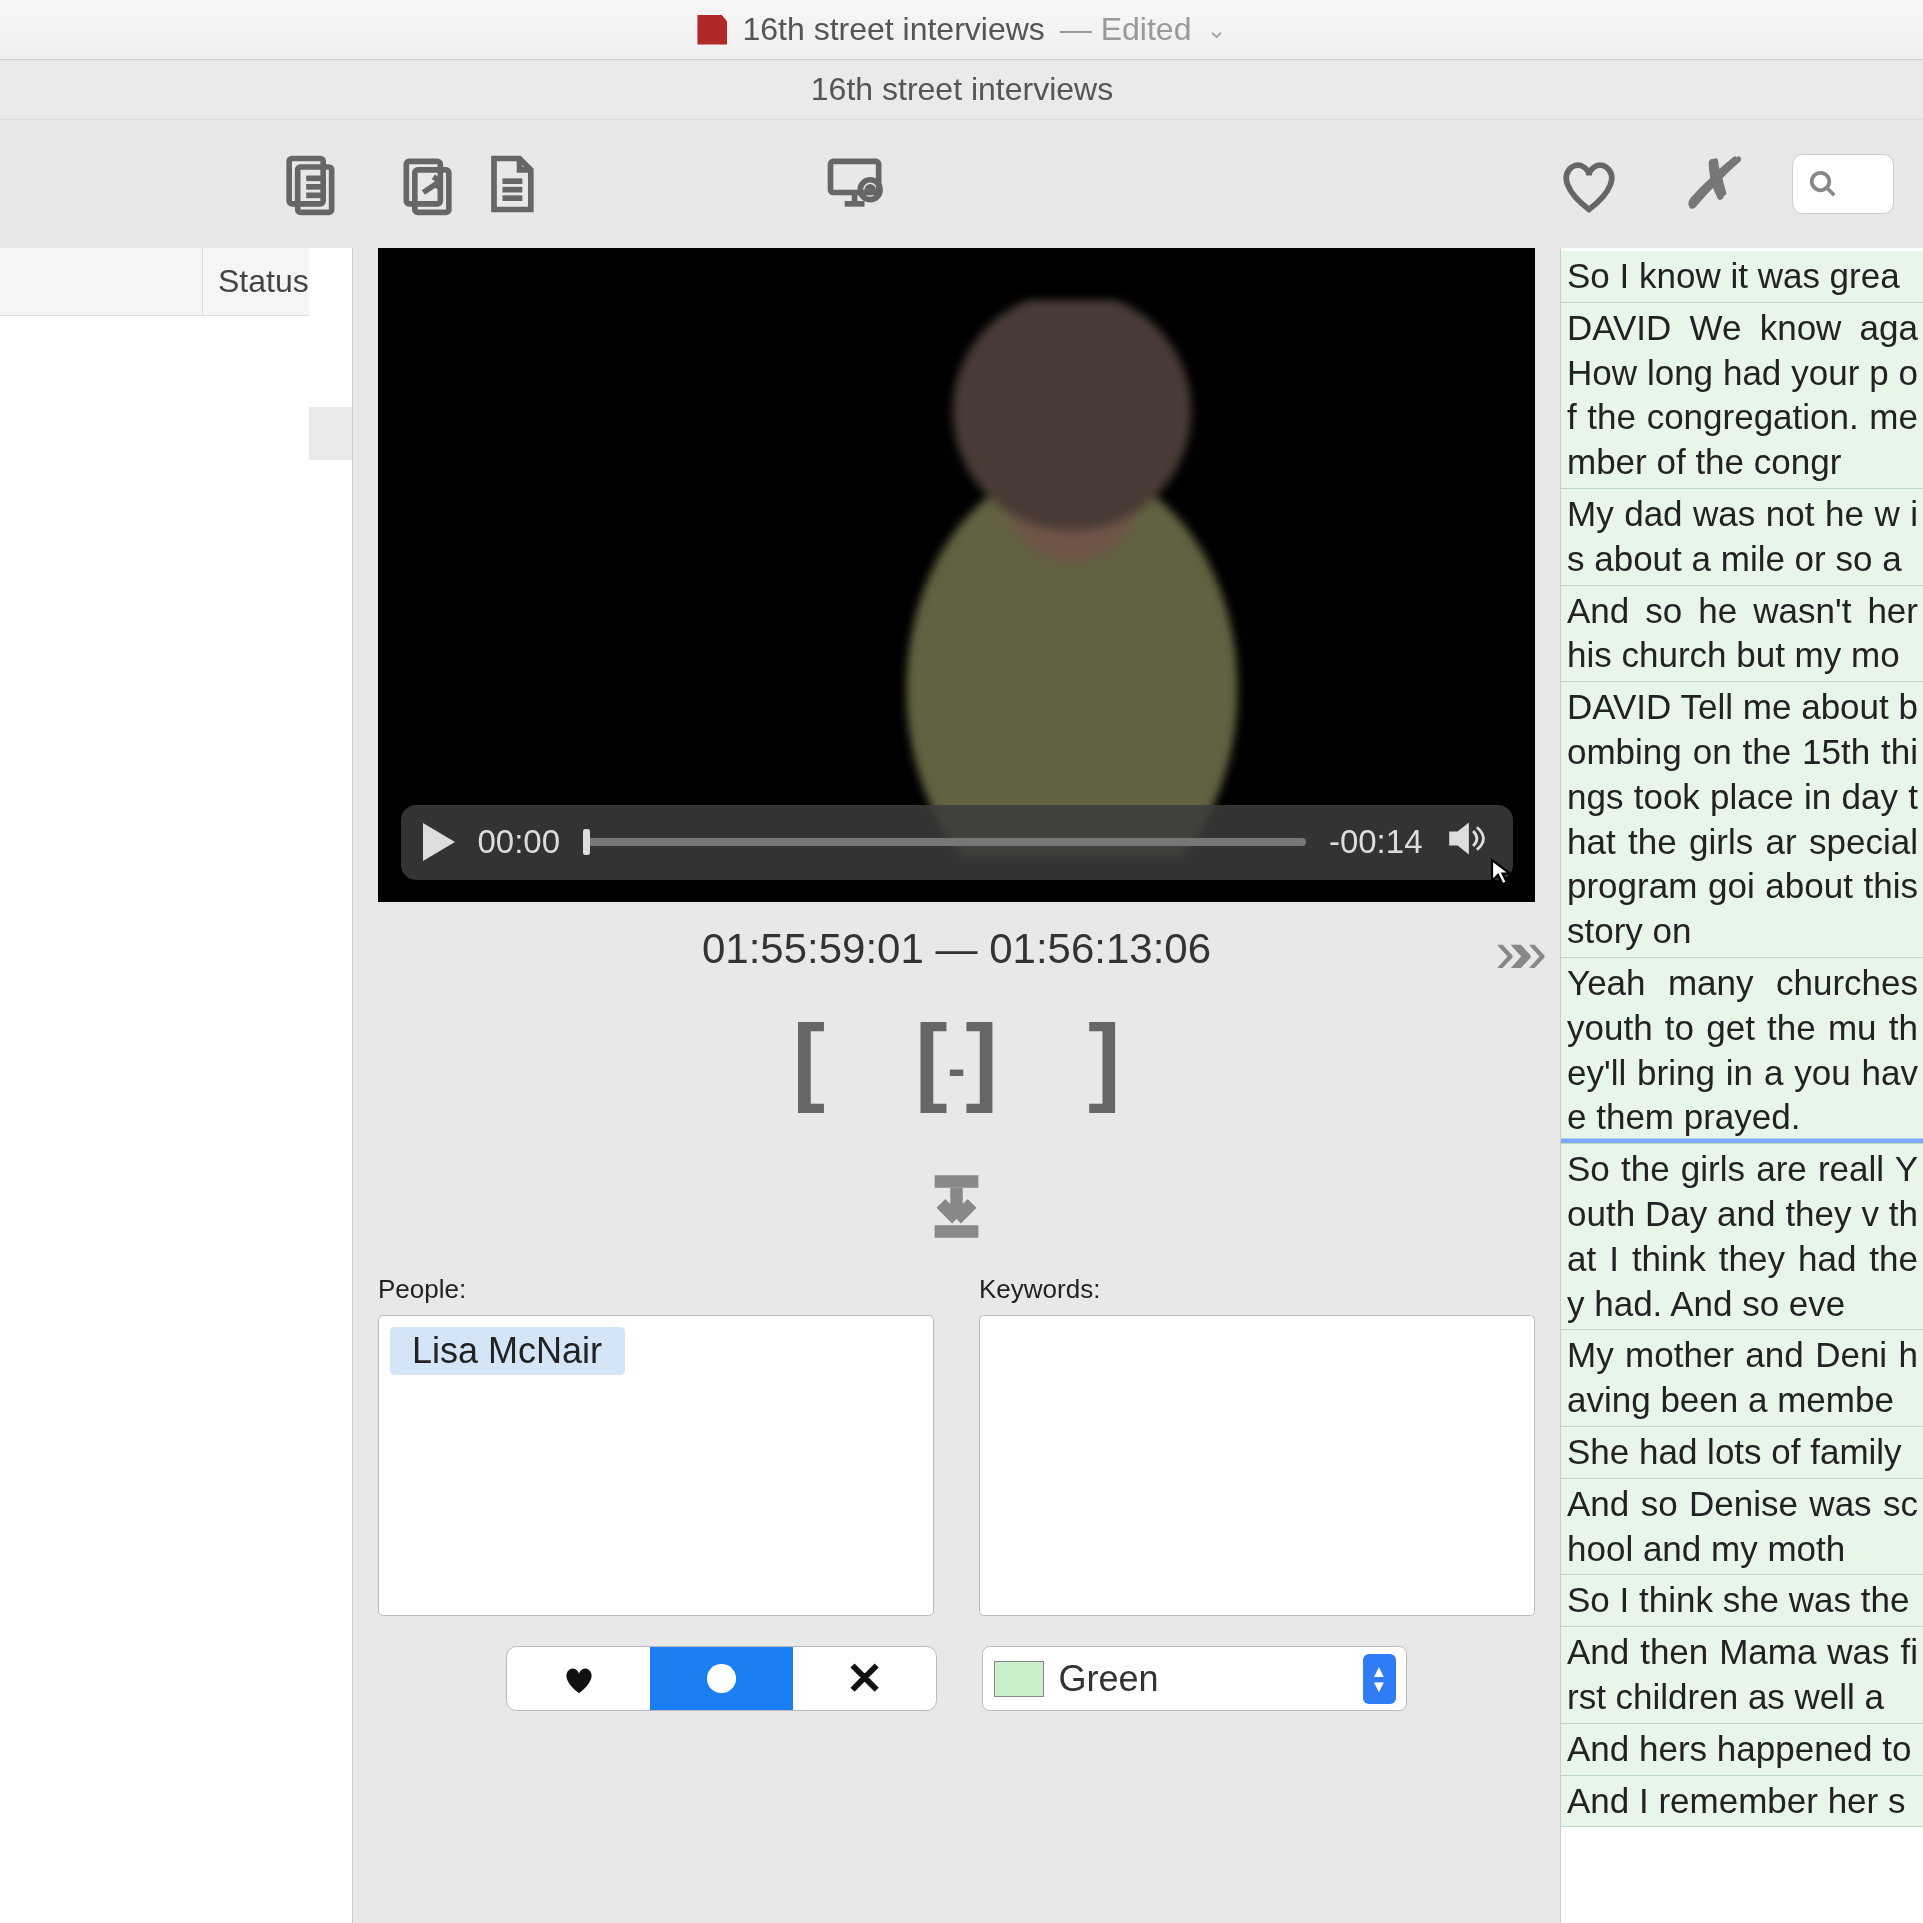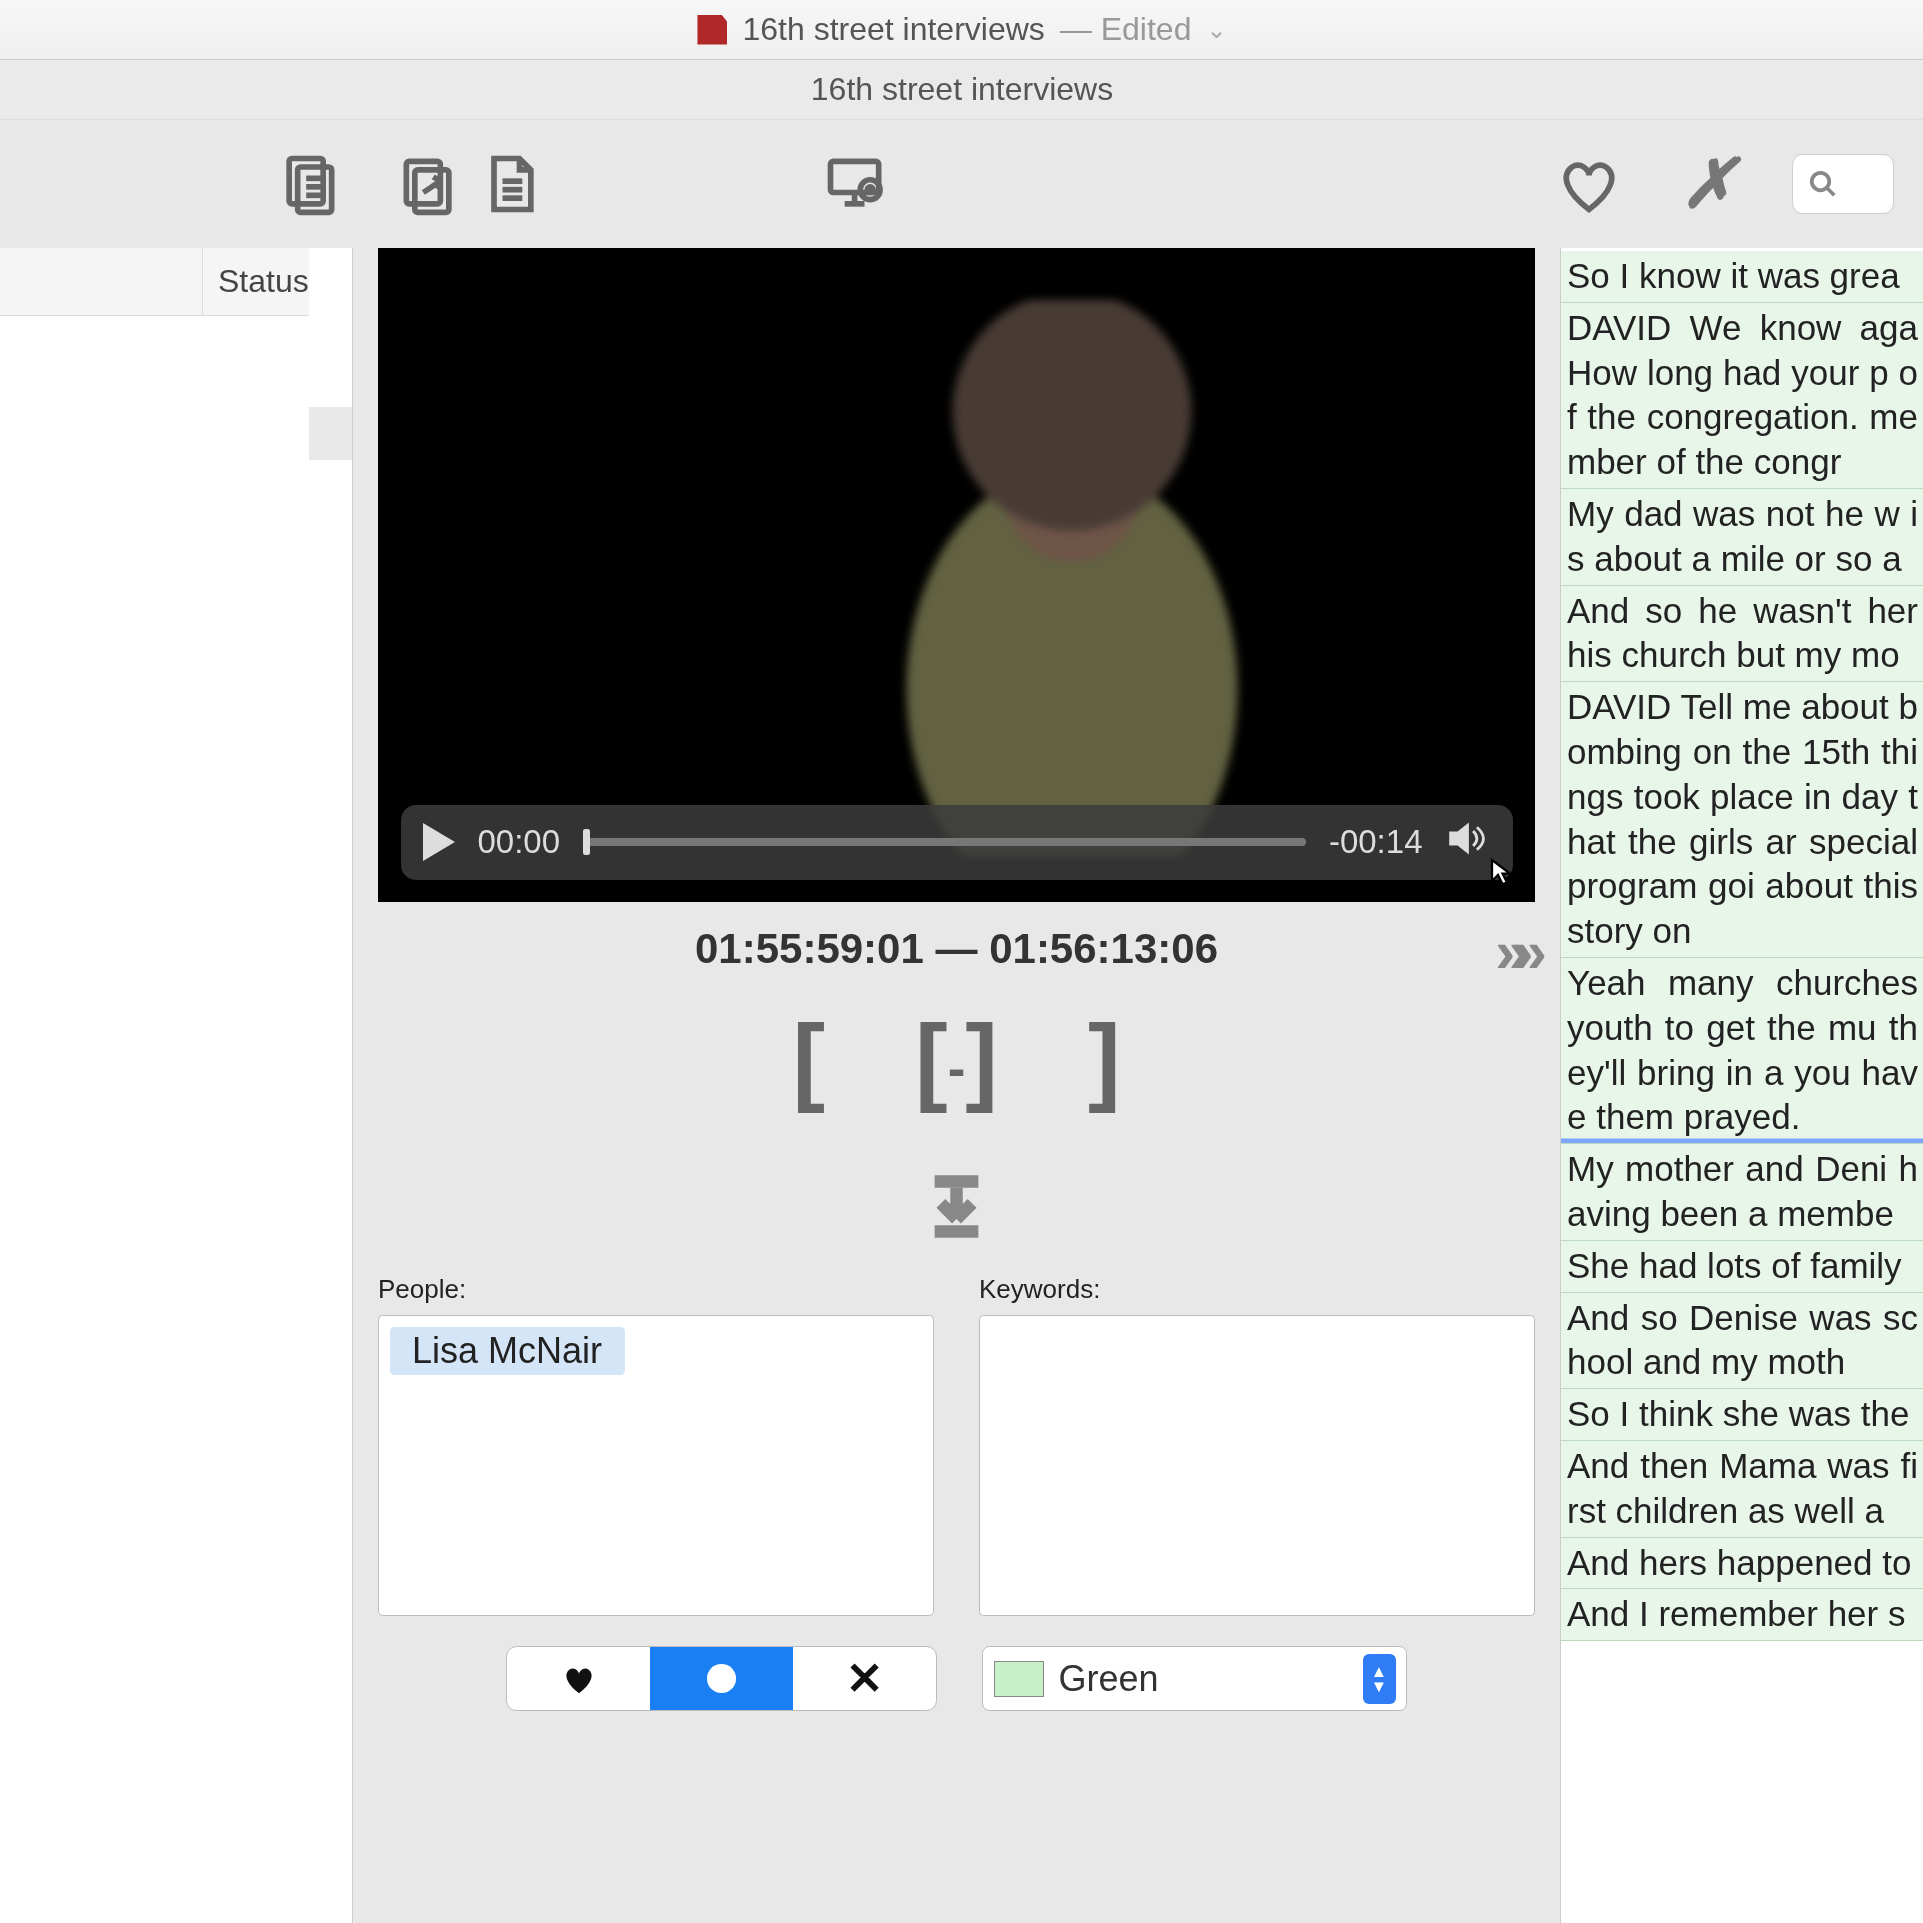--- a/index.html
+++ b/index.html
@@ -417,21 +417,21 @@
             </svg>
         </div>
       </div>
       <div class="cursor">
         <svg viewBox="0 0 20 20">
             <path d="M2 2 L2 16 L6 12 L9 18 L12 17 L9 11 L14 11 Z"></path>
           </svg>
       </div>
     </div>
 
-    <div class="tc-wrap" style="width:1157px;display:flex;justify-content:center;position:relative;font-weight:bold;">
+    <div class="tc-wrap" style="width:1157px;display:flex;justify-content:center;position:relative;">
       <div class="tc-line">01:55:59:01 — 01:56:13:06</div>
       <div class="chevs" style="position:absolute;right:-4.5px;top:15px;">»»</div>
     </div>
 
     <div class="bracket-row">
       <span>[</span>
       <span>[<span class="minus">-</span>]</span>
       <span>]</span>
     </div>
 
@@ -480,20 +480,21 @@
 
   </div>
 
   <div class="transcript" id="transcript">
       <div class="t-para">So I know it was grea</div>
       <div class="t-para">DAVID We know aga How long had your p of the congregation. member of the congr</div>
       <div class="t-para">My dad was not he w is about a mile or so a</div>
       <div class="t-para">And so he wasn't her his church but my mo</div>
       <div class="t-para">DAVID Tell me about bombing on the 15th things took place in day that the girls ar special program goi about this story on</div>
       <div class="t-para hl">Yeah many churches youth to get the mu they'll bring in a you have them prayed.</div>
+      <div class="t-para">So the girls are reall Youth Day and they v that I think they had they had. And so eve</div>
       <div class="t-para">My mother and Deni having been a membe</div>
       <div class="t-para">She had lots of family</div>
       <div class="t-para">And so Denise was school and my moth</div>
       <div class="t-para">So I think she was the</div>
       <div class="t-para">And then Mama was first children as well a</div>
       <div class="t-para">And hers happened to</div>
       <div class="t-para">And I remember her s</div>
     </div>
 
 </div>

